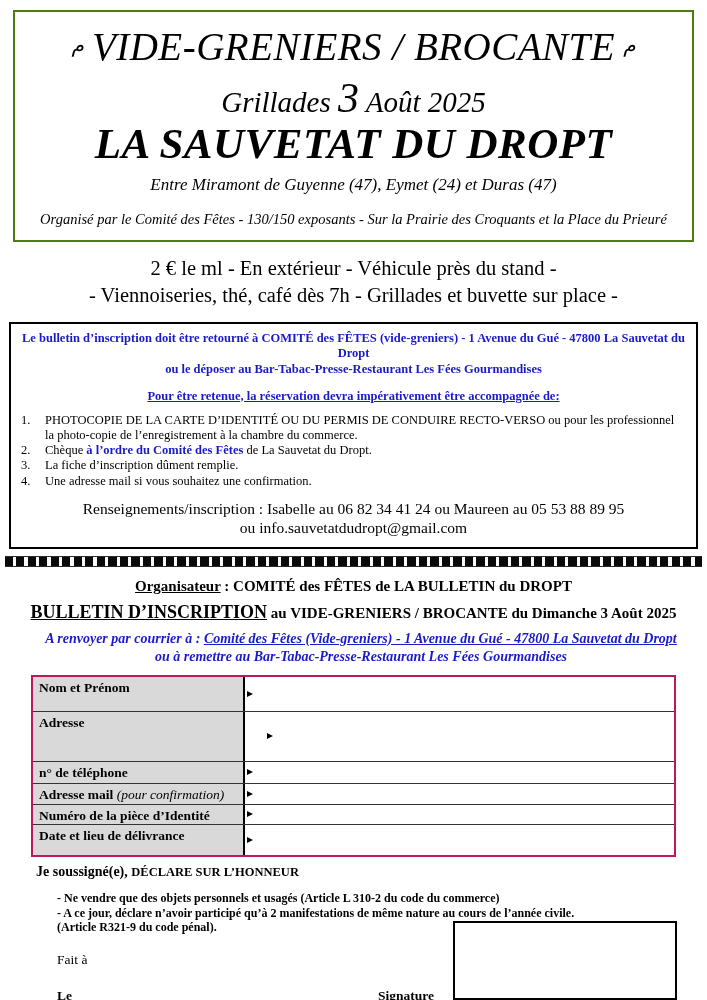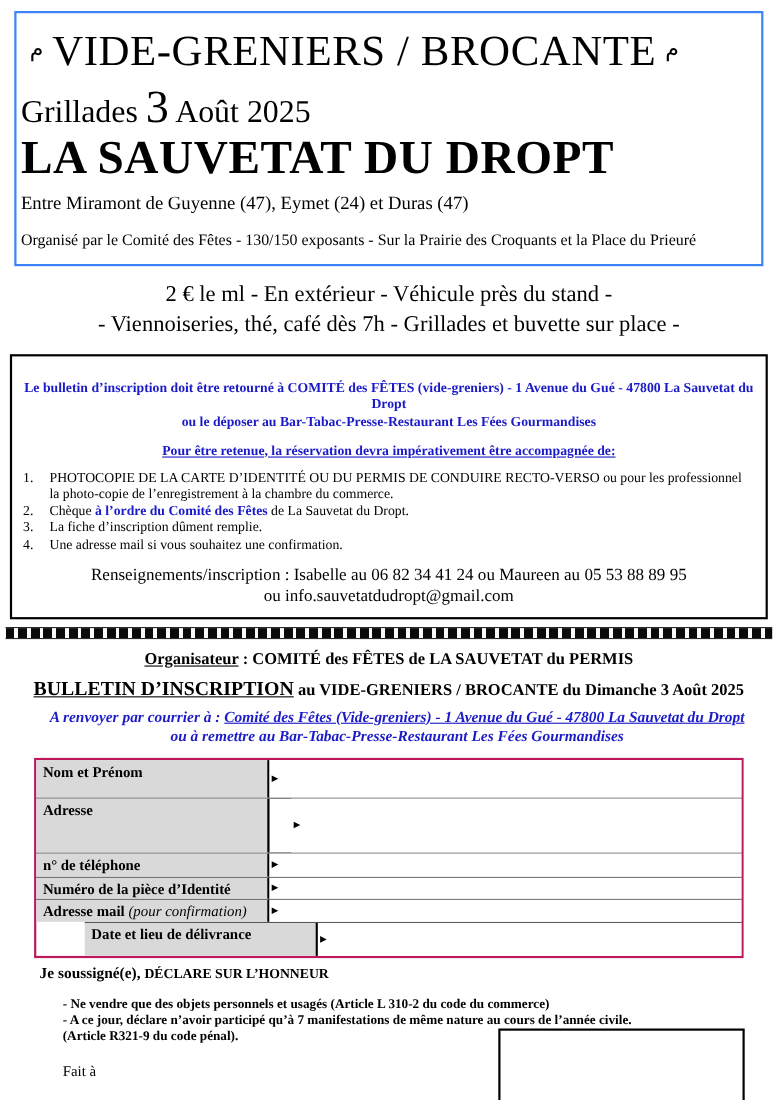--- a/index.html
+++ b/index.html
@@ -9,38 +9,39 @@
   html,body{margin:0;padding:0;}
   body{
     width:707px;height:1000px;
     background:#ffffff;color:#000;
     font-family:"Liberation Serif", serif;
     position:relative;overflow:hidden;
   }
   
   .header-box{
     margin:10px 13px 0;
-    border:2px solid #3b82f6;
-    text-align:left;
+    border:2px solid #4d7c0f;
+    text-align:center;
     padding:14px 4px 12px;
+    font-style:italic;
   }
   .title-line{font-size:39px;line-height:1.1;white-space:nowrap;letter-spacing:0.5px;}
   .ornament{font-family:"DejaVu Sans", sans-serif;font-size:20px;vertical-align:8px;padding:0 8px;}
   .date-line{font-size:29px;line-height:1.15;margin-top:8px;}
   .date-day{font-size:42px;line-height:1;}
   .city-line{font-size:43px;font-weight:bold;line-height:1.05;margin-top:2px;letter-spacing:0.5px;white-space:nowrap;}
   .between-line{font-size:17px;margin-top:9px;}
   .orgline{font-size:14.5px;margin-top:16px;}
   
   .pricing{margin-top:13px;text-align:center;font-size:20.5px;line-height:1.3;}
   
   .info-box{
     margin:13px 9px 0;
     border:2px solid #000;
-    padding:21px 10px 9px;
+    padding:7px 10px 9px;
   }
   .blue{color:var(--accent-blue,#1a1ac8);}
   .return-line{
     text-align:center;font-weight:bold;font-size:12.5px;line-height:1.25;
   }
   .condition-heading{
     text-align:center;font-weight:bold;font-size:12.5px;
     text-decoration:underline;margin-top:11px;
   }
   .req-list{margin-top:9px;font-size:12.5px;}
@@ -81,21 +82,21 @@
     border-left:6px solid #000;
     border-top:3.5px solid transparent;
     border-bottom:3.5px solid transparent;
     margin-left:2px;
   }
   .h-nom{height:34px;}
   .h-adresse{height:49px;gap:20px;}
   .h-tel{height:21px;}
   .h-mail{height:20px;}
   .h-piece{height:19px;}
-  .h-date{height:30px;margin-left:44px;}
+  .h-date{height:30px;}
   
   .decl{position:relative;margin-top:7px;}
   .decl-intro{margin-left:36px;font-weight:bold;font-size:14px;}
   .decl-intro .caps{font-size:12.5px;}
   .decl-lines{margin:11px 0 0 57px;font-weight:bold;font-size:12px;line-height:1.22;}
   .fait-label{margin:17px 0 0 57px;font-weight:normal;font-size:13.5px;}
   .le-row{margin:20px 0 0 57px;font-weight:bold;font-size:13.5px;display:flex;align-items:baseline;}
   .sig-label{margin-left:306px;}
   .signature-box{
     position:absolute;top:57px;right:30px;
@@ -148,21 +149,21 @@
   </div>
   <div class="contact">
     <div>Renseignements/inscription : Isabelle au 06 82 34 41 24 ou Maureen au 05 53 88 89 95</div>
     <div>ou info.sauvetatdudropt@gmail.com</div>
   </div>
 </div>
 
 <div class="cut-line"></div>
 
 <div class="org-heading">
-  <span class="u">Organisateur</span><span> : COMITÉ des FÊTES de LA SAUVETAT du PERMIS</span>
+  <span class="u">Organisateur</span><span> : COMITÉ des FÊTES de LA BULLETIN du DROPT</span>
 </div>
 <div class="bulletin-heading">
   <span class="big">BULLETIN D’INSCRIPTION</span><span> au VIDE-GRENIERS / BROCANTE du Dimanche 3 Août 2025</span>
 </div>
 <div class="mailto blue">
   <span>A renvoyer par courrier à : </span><span class="u">Comité des Fêtes (Vide-greniers) - 1 Avenue du Gué - 47800 La Sauvetat du Dropt</span>
 </div>
 <div class="mailto blue" style="margin-top:0;">ou à remettre au Bar-Tabac-Presse-Restaurant Les Fées Gourmandises</div>
 
 <div class="form-table">
@@ -180,50 +181,50 @@
         <span></span>
       </div>
   </div>
   <div class="frow h-tel">
     <div class="flabel">n° de téléphone</div>
     <div class="fvalue">
         <span class="arrow-icon"></span>
         <span></span>
       </div>
   </div>
+  <div class="frow h-mail">
+    <div class="flabel"><span>Adresse mail </span><span class="note">(pour confirmation)</span></div>
+    <div class="fvalue">
+        <span class="arrow-icon"></span>
+        <span></span>
+      </div>
+  </div>
   <div class="frow h-piece">
     <div class="flabel">Numéro de la pièce d’Identité</div>
-    <div class="fvalue">
-        <span class="arrow-icon"></span>
-        <span></span>
-      </div>
-  </div>
-  <div class="frow h-mail">
-    <div class="flabel"><span>Adresse mail </span><span class="note">(pour confirmation)</span></div>
     <div class="fvalue">
         <span class="arrow-icon"></span>
         <span></span>
       </div>
   </div>
   <div class="frow h-date">
     <div class="flabel">Date et lieu de délivrance</div>
     <div class="fvalue">
         <span class="arrow-icon"></span>
         <span></span>
       </div>
   </div>
 </div>
 
 <div class="decl">
   <div class="decl-intro">
     <span>Je soussigné(e), </span><span class="caps">DÉCLARE SUR L’HONNEUR</span>
   </div>
   <div class="decl-lines">
     <div>- Ne vendre que des objets personnels et usagés (Article L 310-2 du code du commerce)</div>
-    <div>- A ce jour, déclare n’avoir participé qu’à 7 manifestations de même nature au cours de l’année civile.</div>
+    <div>- A ce jour, déclare n’avoir participé qu’à 2 manifestations de même nature au cours de l’année civile.</div>
     <div>(Article R321-9 du code pénal).</div>
   </div>
   <div class="fait-label">Fait à</div>
   <div class="le-row">
     <span>Le</span>
     <span class="sig-label">Signature</span>
   </div>
   <div class="signature-box"></div>
 </div>
 

